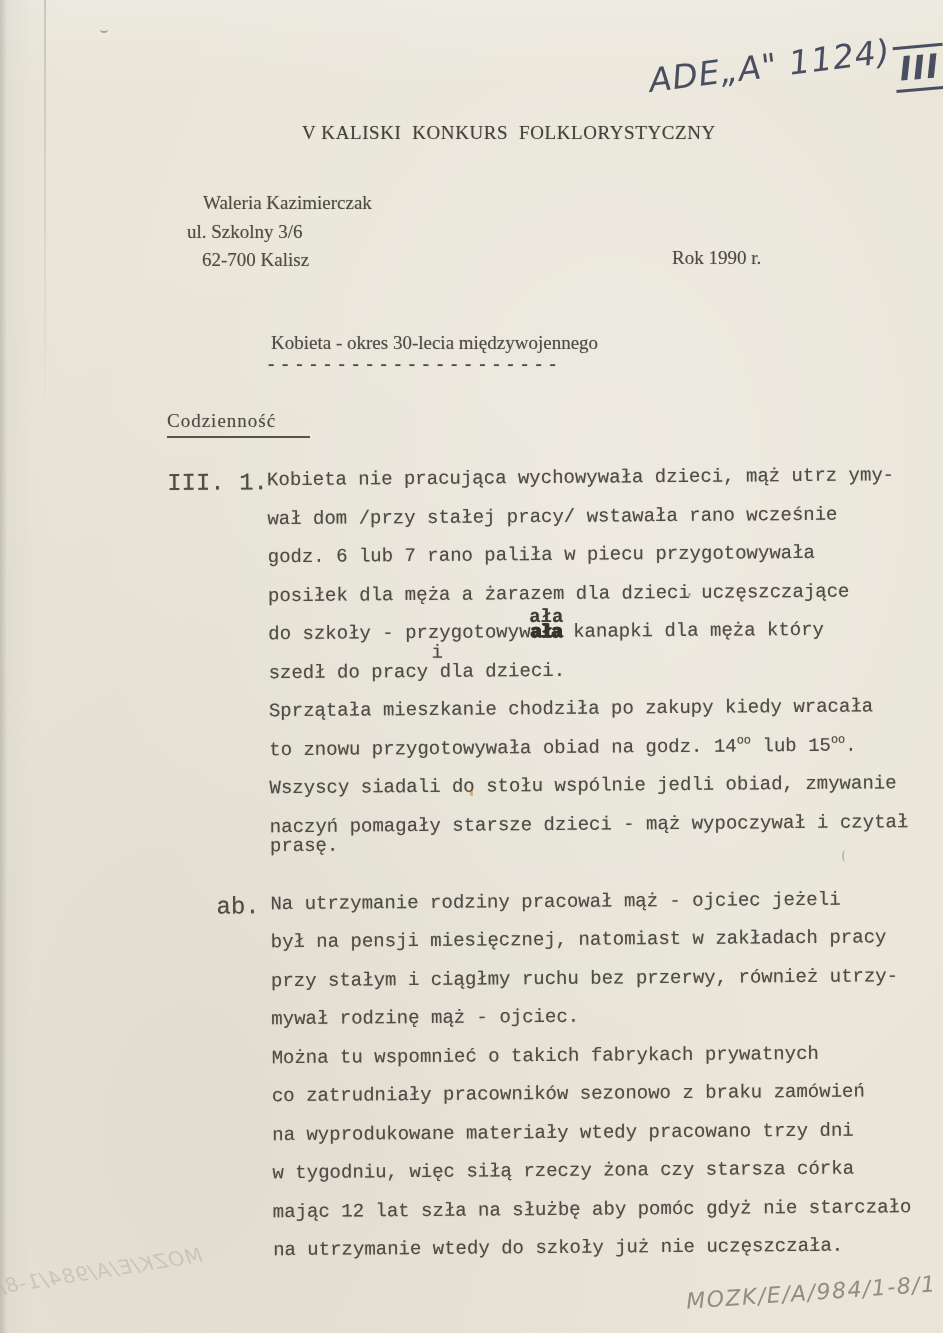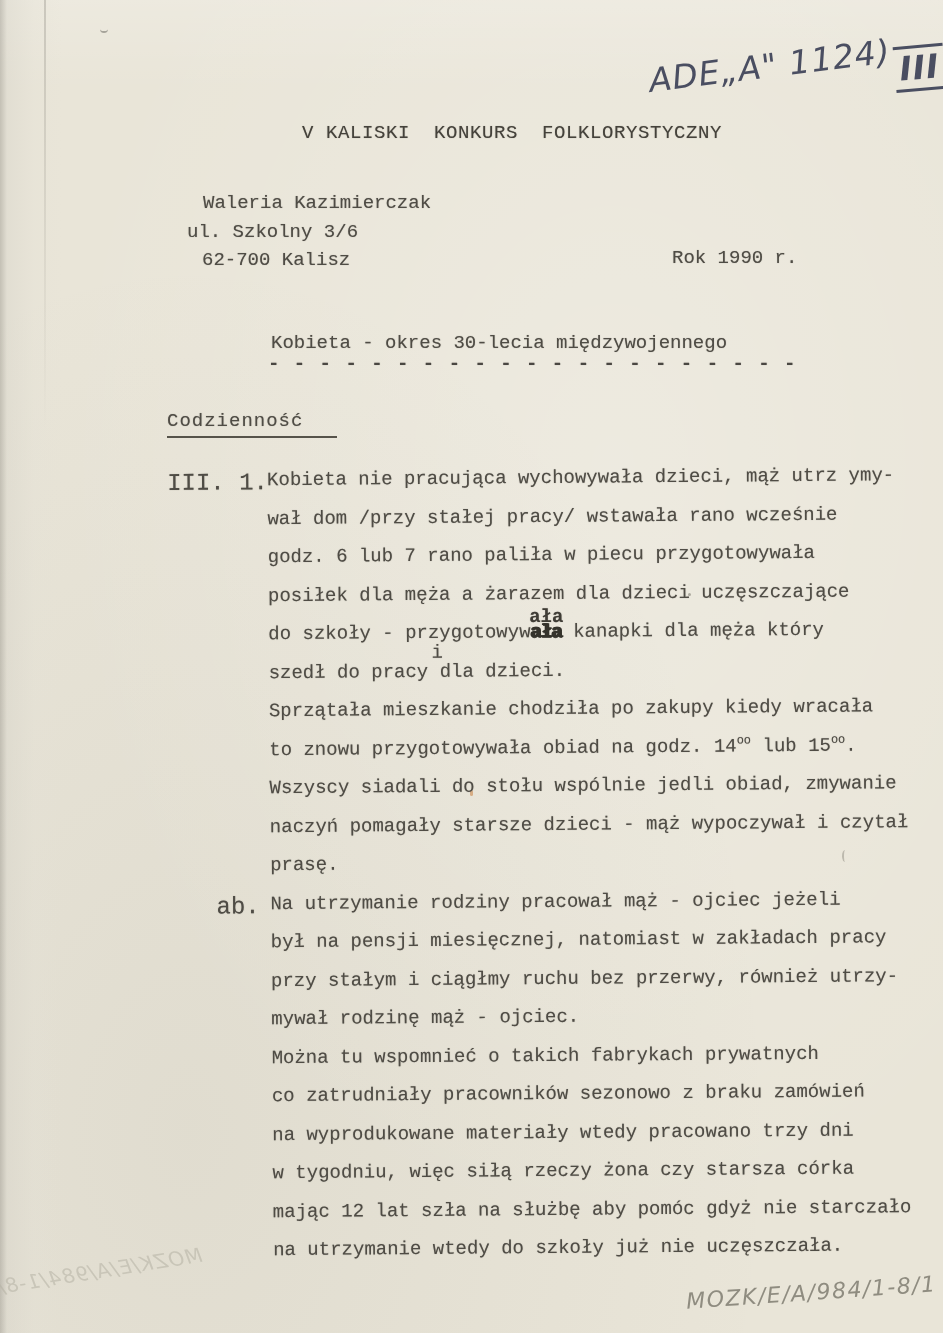--- a/index.html
+++ b/index.html
@@ -10,21 +10,21 @@
     overflow:hidden;
     background-color:#e9e5d8;
     background-image:
       linear-gradient(90deg, rgba(150,147,138,.45) 0px, rgba(214,211,201,.40) 7px, rgba(228,225,214,.25) 34px, rgba(0,0,0,0) 62px),
       linear-gradient(180deg, rgba(255,255,255,.18) 0px, rgba(0,0,0,0) 90px),
       radial-gradient(ellipse at 65% 35%, rgba(255,255,255,.20), rgba(0,0,0,0) 65%),
       radial-gradient(ellipse at 20% 85%, rgba(120,117,105,.08), rgba(0,0,0,0) 55%);
   }
   .tw{
     position:absolute;
-    font-family:Liberation Mono, monospace;
+    font-family:Liberation Serif, serif;
     font-size:19px;
     line-height:24px;
     color:#4f4c45;
     white-space:pre;
     text-shadow:0 0 1px rgba(78,75,69,.45);
   }
   .title{color:#45423b;letter-spacing:.6px;}
   .dashline{font-weight:bold;letter-spacing:1.5px;color:#4a4742;}
   .heading{border-bottom:2px solid #56534a;padding:0 34px 3px 0;letter-spacing:1px;text-align:right;}
   .bodyblock{position:absolute;left:0;top:470px;width:943px;height:820px;transform:rotate(-0.45deg);transform-origin:160px 0;}
@@ -103,21 +103,21 @@
     <div class="bl" style="top:154px;"><span>do szkoły - przygotowyw</span><span class="blot">ała</span><span class="above">ała</span><span> kanapki dla męża który</span></div>
 
     <div class="bl" style="top:193px;"><span>szedł do pracy</span><span class="insert">i</span><span> dla dzieci.</span></div>
 
     <div class="bl" style="top:231px;">Sprzątała mieszkanie chodziła po zakupy kiedy wracała</div>
 
     <div class="bl" style="top:270px;"><span>to znowu przygotowywała obiad na godz. 14</span><span class="sup">oo</span><span> lub 15</span><span class="sup">oo</span><span>.</span></div>
 
     <div class="bl" style="top:308px;">Wszyscy siadali do stołu wspólnie jedli obiad, zmywanie</div>
     <div class="bl" style="top:347px;">naczyń pomagały starsze dzieci - mąż wypoczywał i czytał</div>
-    <div class="bl" style="top:385px;">prasę.</div>
+    <div class="bl" style="top:366px;">prasę.</div>
 
     <div class="bl" style="top:424px;">Na utrzymanie rodziny pracował mąż - ojciec jeżeli</div>
     <div class="bl" style="top:462px;">był na pensji miesięcznej, natomiast w zakładach pracy</div>
     <div class="bl" style="top:501px;">przy stałym i ciągłmy ruchu bez przerwy, również utrzy-</div>
     <div class="bl" style="top:539px;">mywał rodzinę mąż - ojciec.</div>
     <div class="bl" style="top:578px;">Można tu wspomnieć o takich fabrykach prywatnych</div>
     <div class="bl" style="top:616px;">co zatrudniały pracowników sezonowo z braku zamówień</div>
     <div class="bl" style="top:655px;">na wyprodukowane materiały wtedy pracowano trzy dni</div>
     <div class="bl" style="top:693px;">w tygodniu, więc siłą rzeczy żona czy starsza córka</div>
     <div class="bl" style="top:732px;">mając 12 lat szła na służbę aby pomóc gdyż nie starczało</div>

